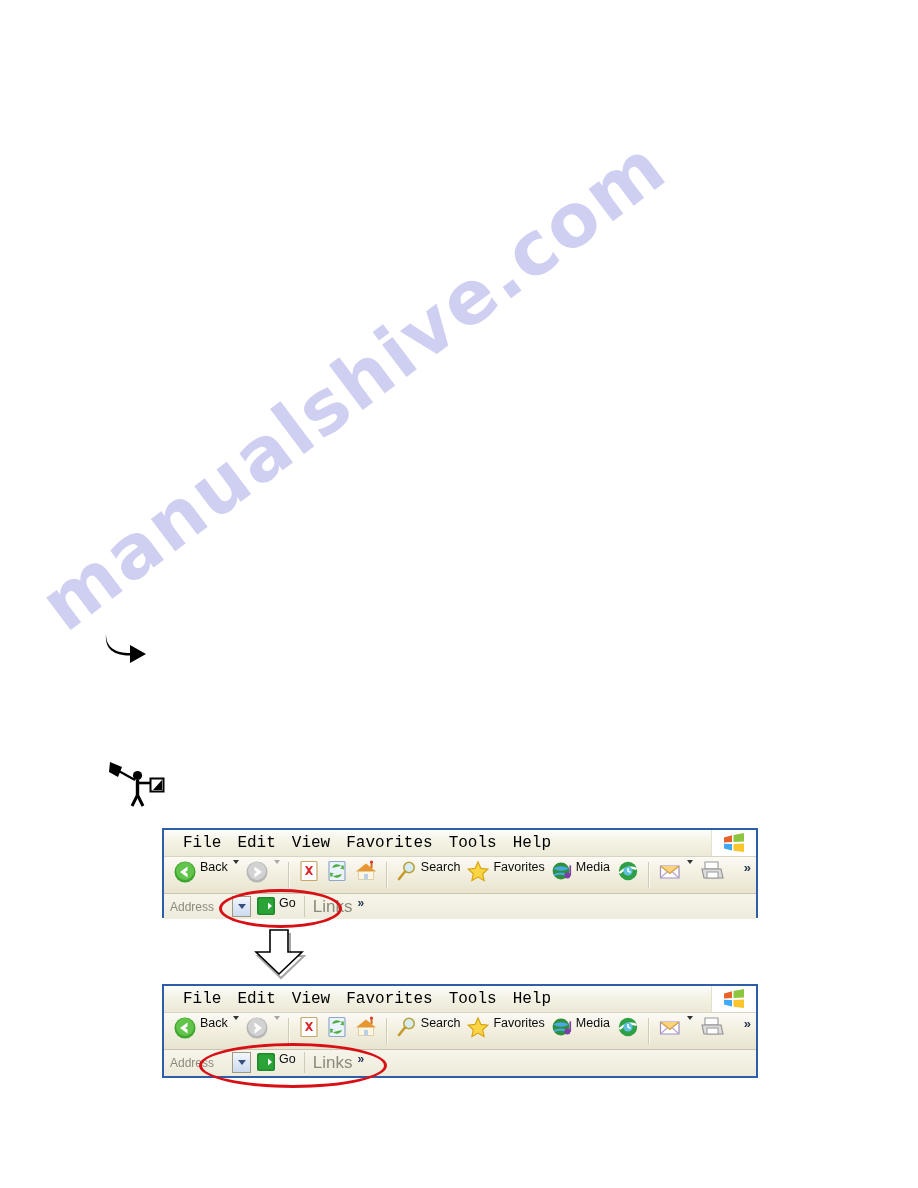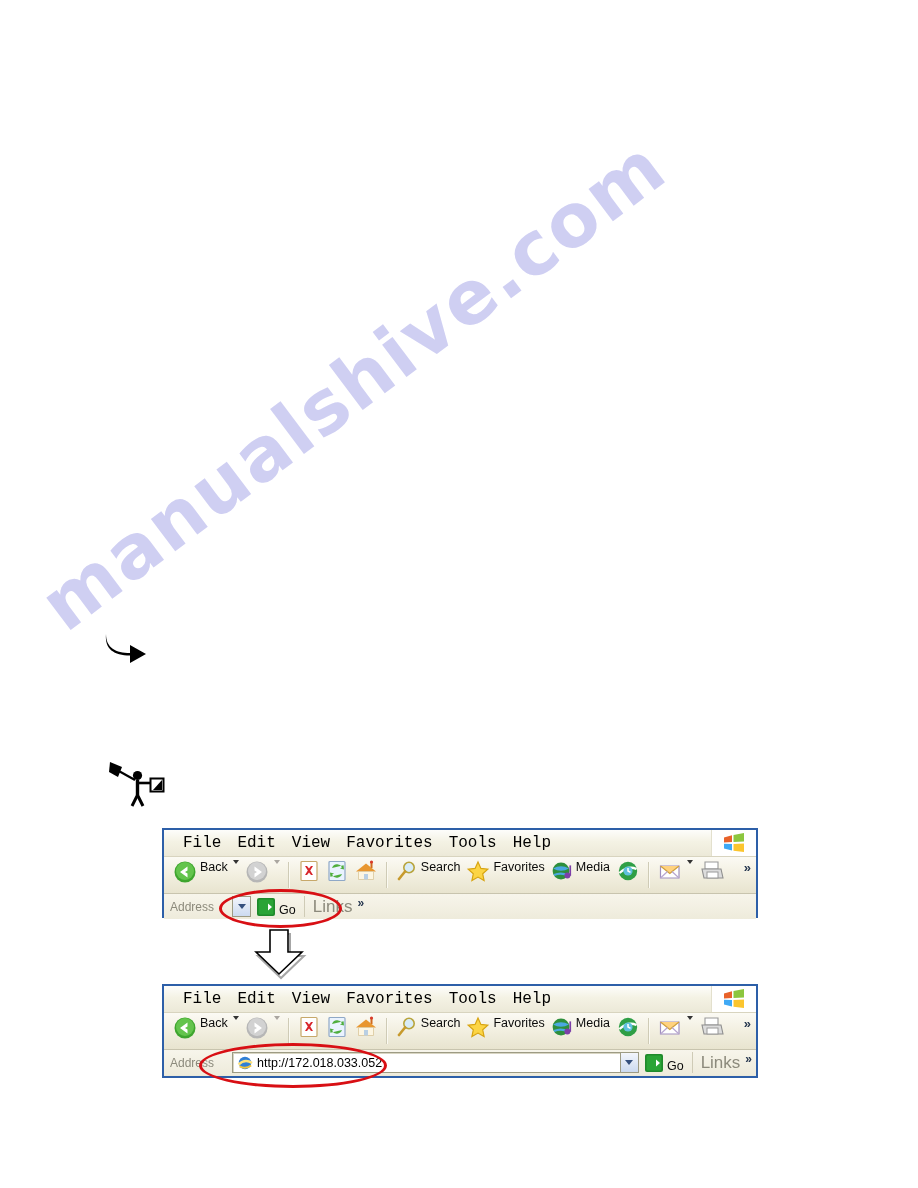--- a/index.html
+++ b/index.html
@@ -202,21 +202,21 @@
     justify-content: center;
   }
   .dd-caret {
     width: 0; height: 0;
     border-left: 4px solid transparent;
     border-right: 4px solid transparent;
     border-top: 5px solid #35507e;
   }
   .go-btn {
     display: flex;
-    align-items: flex-end;
+    align-items: flex-start;
     gap: 3px;
     padding: 0 8px 0 5px;
     height: 21px;
   }
   .go-label { font-size: 12.5px; color: #0b0b0b; }
   .links-cell {
     display: flex;
     align-items: center;
     border-left: 1px solid #cfcbb6;
     padding: 0 4px 0 8px;
@@ -557,28 +557,20 @@
         <path d="M3 9 L22 9 L24 18 L5 18 Z" fill="#dcdcdc" stroke="#8e8e8e" stroke-width="1.1"></path>
         <rect x="8" y="12" width="11" height="6" fill="#ffffff" stroke="#9a9a9a" stroke-width="1"></rect>
       </svg>
     </div>
 
     <span class="chevrons">»</span>
   </div>
 
   <div class="address-row">
     <span class="address-label">Address</span>
-    <div class="address-field">
-      <svg width="16" height="16" viewBox="0 0 16 16">
-        <circle cx="8" cy="8" r="6.2" fill="#2f7fd6"></circle>
-        <path d="M1.5 9.5 Q8 3.5, 15 8" fill="none" stroke="#ffe27a" stroke-width="2.4"></path>
-        <path d="M2.6 11.4 Q8.5 14.5, 14.2 10.5" fill="none" stroke="#f2c53c" stroke-width="2"></path>
-      </svg>
-      <span class="address-text">http://172.018.033.052</span>
-    </div>
     <div class="addr-dropdown">
       <span class="dd-caret"></span>
     </div>
     <div class="go-btn">
       <svg width="20" height="20" viewBox="0 0 20 20">
         <rect x="1" y="1" width="18" height="18" rx="2" fill="#1f8a2b"></rect>
         <rect x="2.6" y="2.6" width="14.8" height="14.8" rx="1.5" fill="#2aa436"></rect>
         <path d="M5 10 L12 10 L12 6.5 L16 10 L12 13.5 L12 10 Z" fill="#ffffff"></path>
       </svg>
       <span class="go-label">Go</span>

